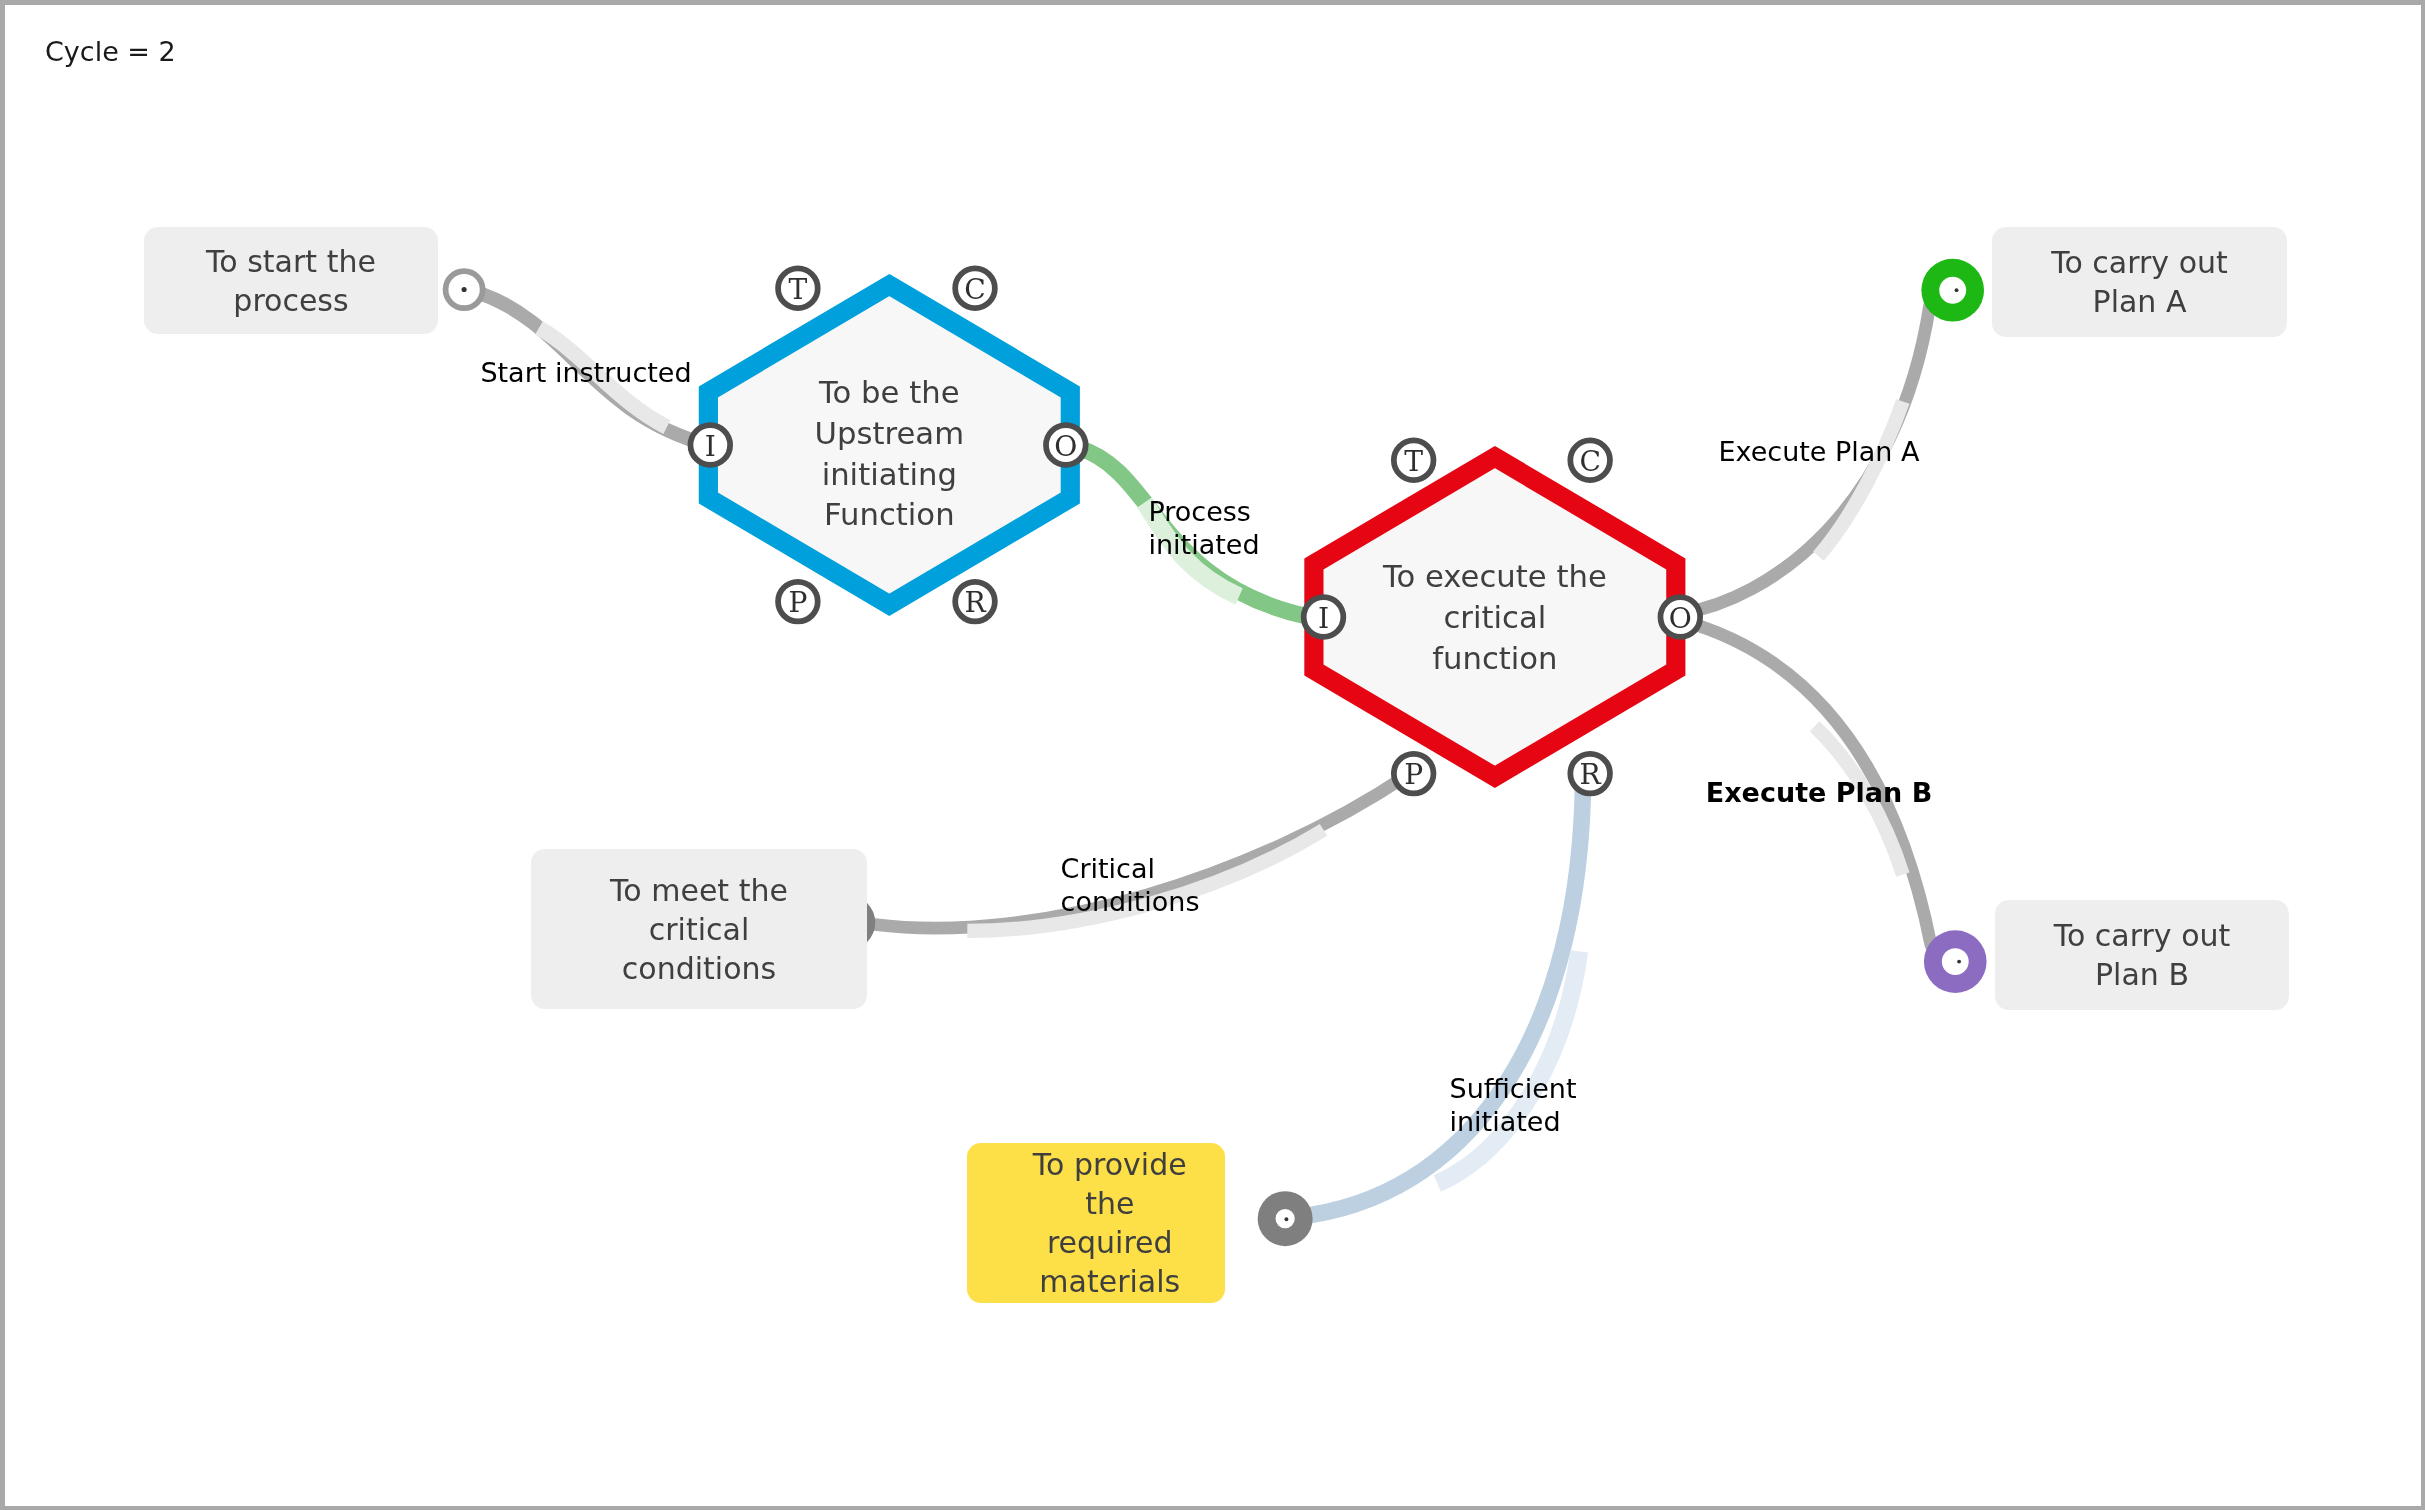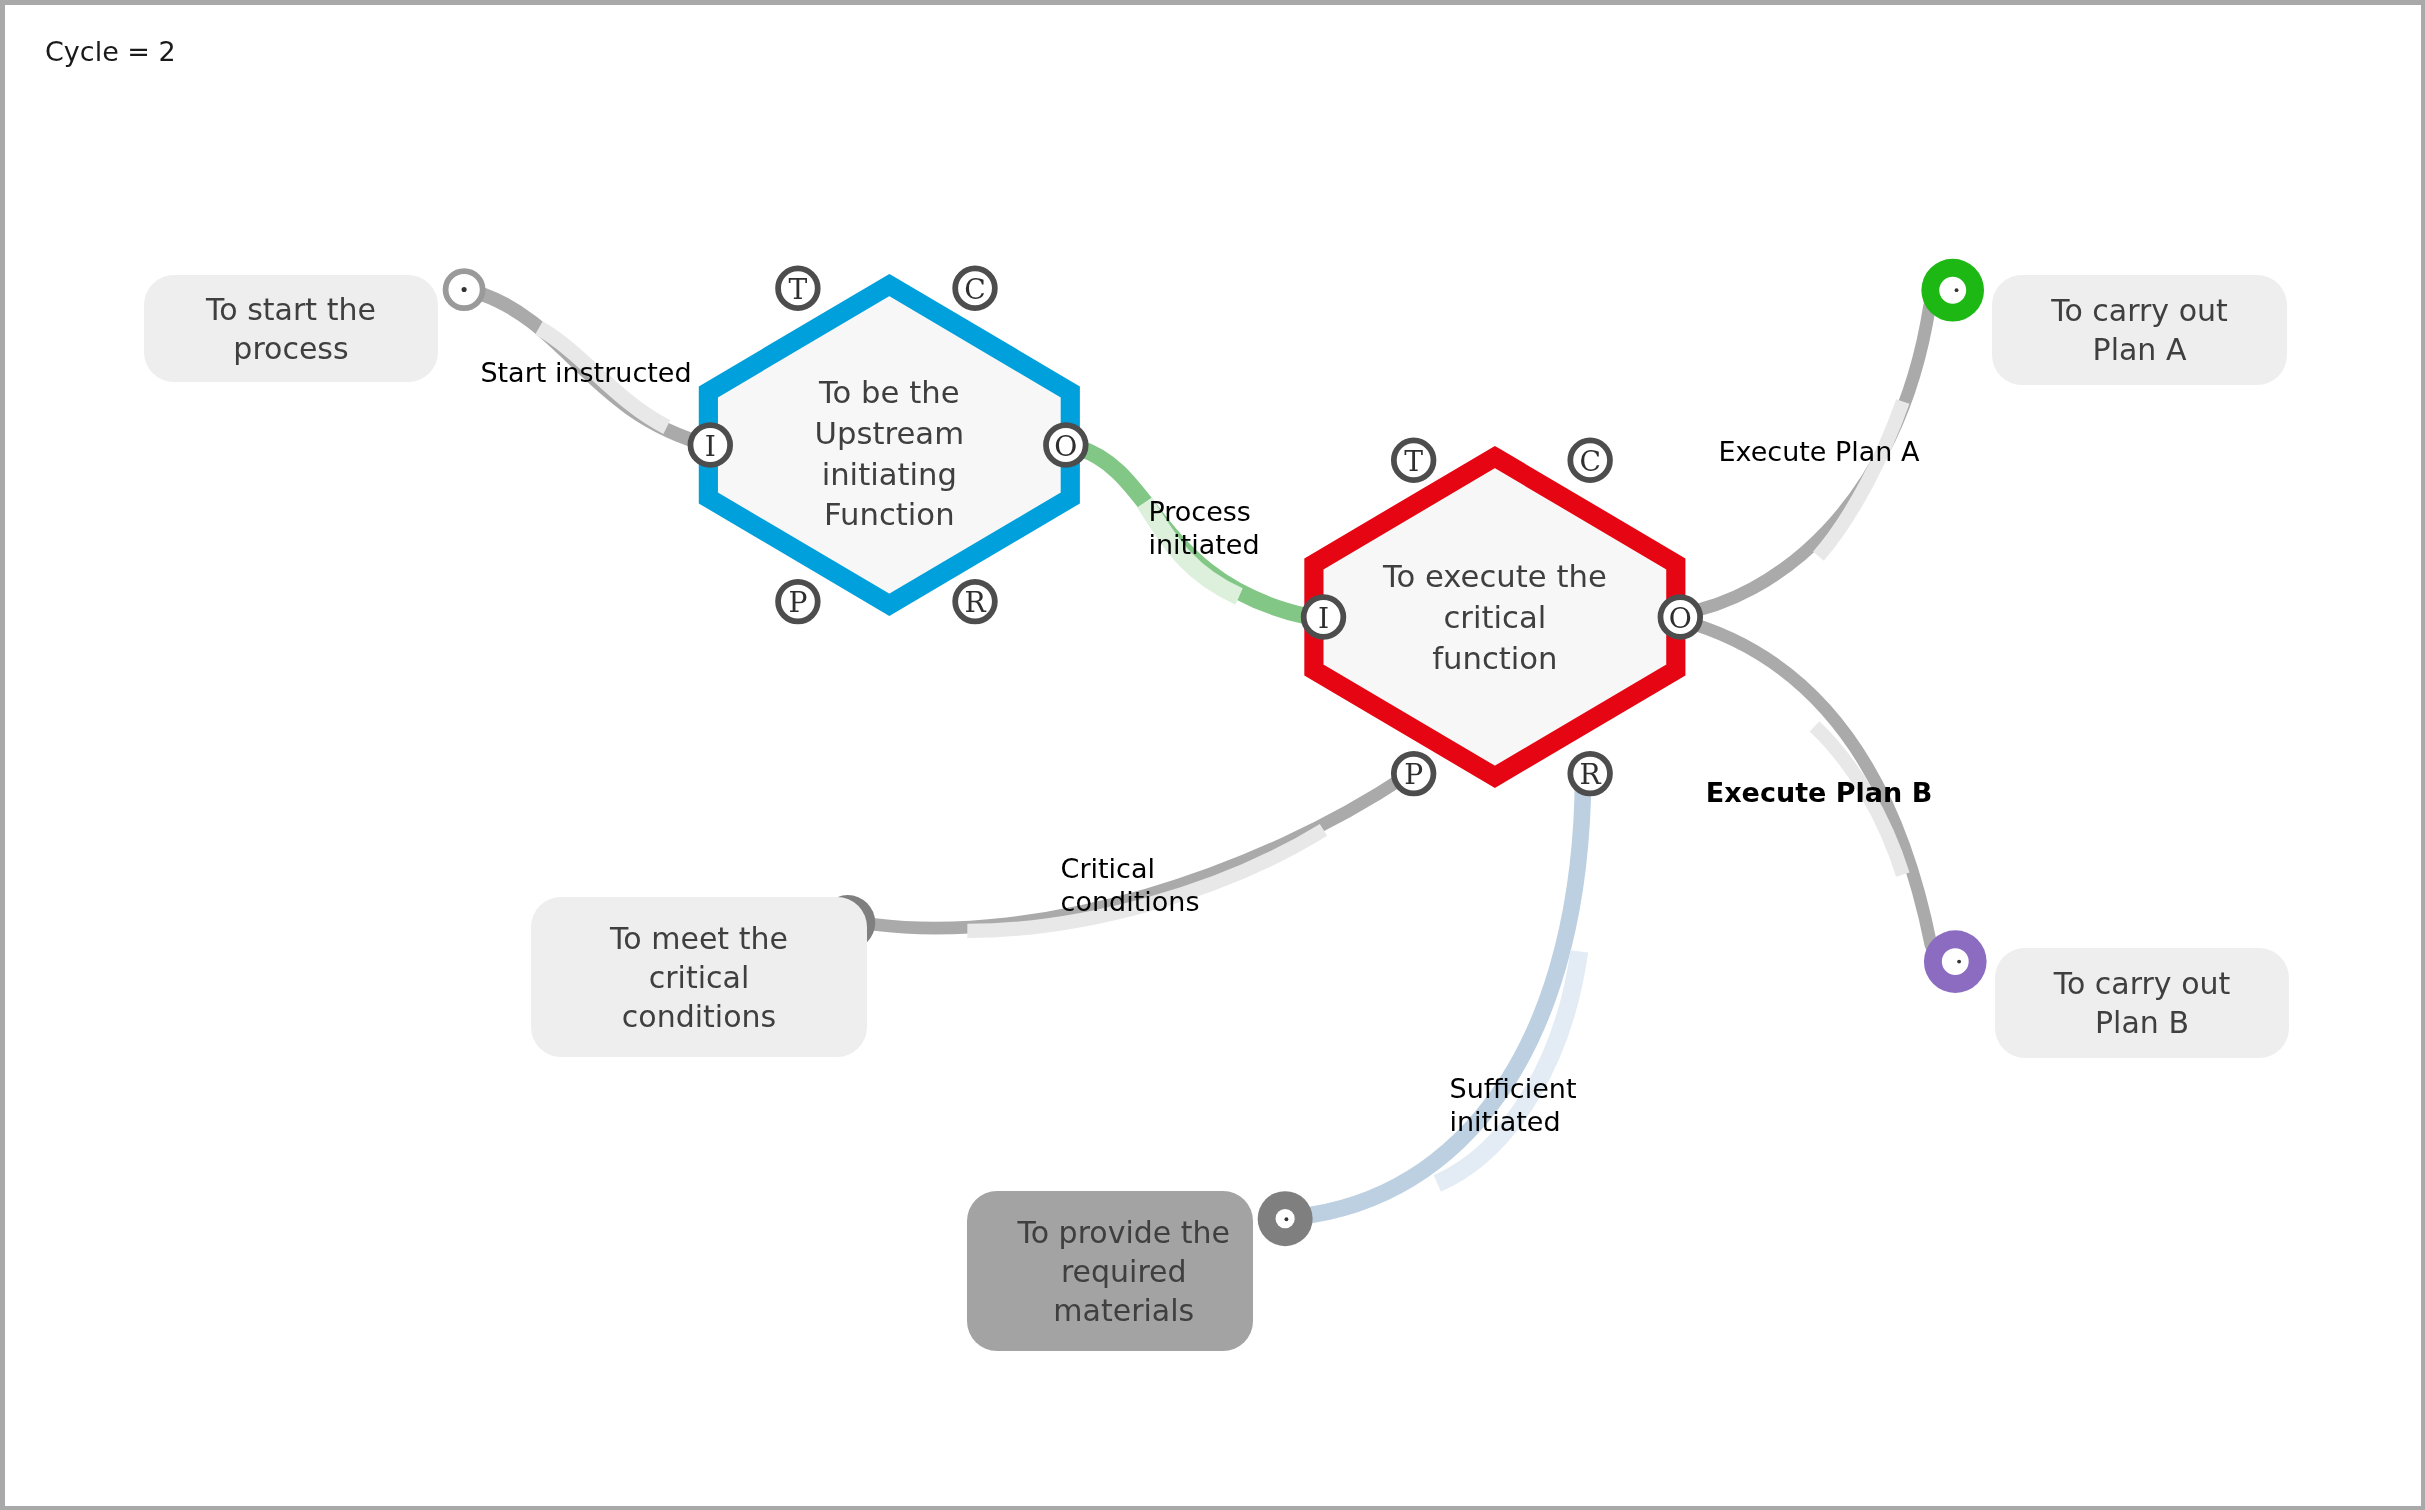--- a/index.html
+++ b/index.html
@@ -35,32 +35,31 @@
     top: 31px;
     font-family: "DejaVu Sans", sans-serif;
     font-size: 27px;
     color: #1a1a1a;
     white-space: nowrap;
   }
   
   .node-box {
     position: absolute;
     background: #eeeeee;
-    border-radius: 30px;
+    border-radius: 14px;
     display: flex;
     align-items: center;
     justify-content: center;
     text-align: center;
     font-family: "DejaVu Sans", sans-serif;
     font-size: 30px;
     line-height: 1.30;
     color: #3f3f3f;
     box-sizing: border-box;
     padding: 6.4px 11.5px;
-    margin-top: 48px;
   }
   .edge-label {
     position: absolute;
     font-family: "DejaVu Sans", sans-serif;
     font-size: 27px;
     line-height: 1.22;
     color: #000000;
     white-space: pre-line;
     transform: translate(-50%, -50%);
     pointer-events: none;
@@ -210,21 +209,21 @@
   </svg>
 
   <div class="node-box" style="left: 139px; top: 222px; width: 294px; height: 107px; background: rgb(238, 238, 238);">
     <span>To start the<br>process</span>
   </div>
 
   <div class="node-box" style="left: 526px; top: 844px; width: 336px; height: 160px; background: rgb(238, 238, 238);">
     <span>To meet the<br>critical<br>conditions</span>
   </div>
 
-  <div class="node-box" style="left: 962px; top: 1138px; width: 286px; height: 160px; background: #a3a3a3; padding-left: 39px;">
+  <div class="node-box" style="left: 962px; top: 1138px; width: 258px; height: 160px; background: #fde047; padding-left: 39px;">
     <span>To provide the<br>required<br>materials</span>
   </div>
 
   <div class="node-box" style="left: 1987px; top: 222px; width: 295px; height: 110px; background: rgb(238, 238, 238);">
     <span>To carry out<br>Plan A</span>
   </div>
 
   <div class="node-box" style="left: 1990px; top: 895px; width: 294px; height: 110px; background: rgb(238, 238, 238);">
     <span>To carry out<br>Plan B</span>
   </div>

